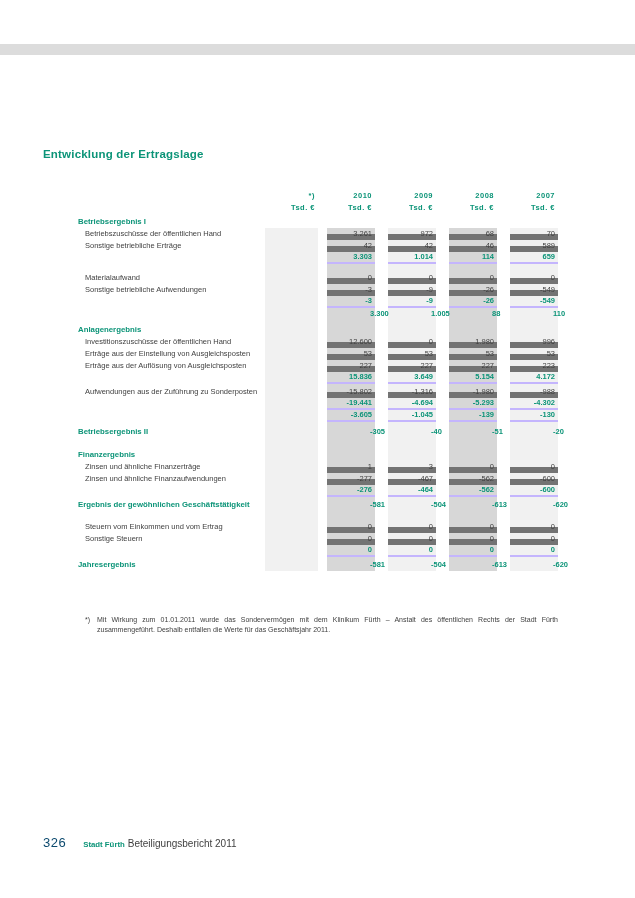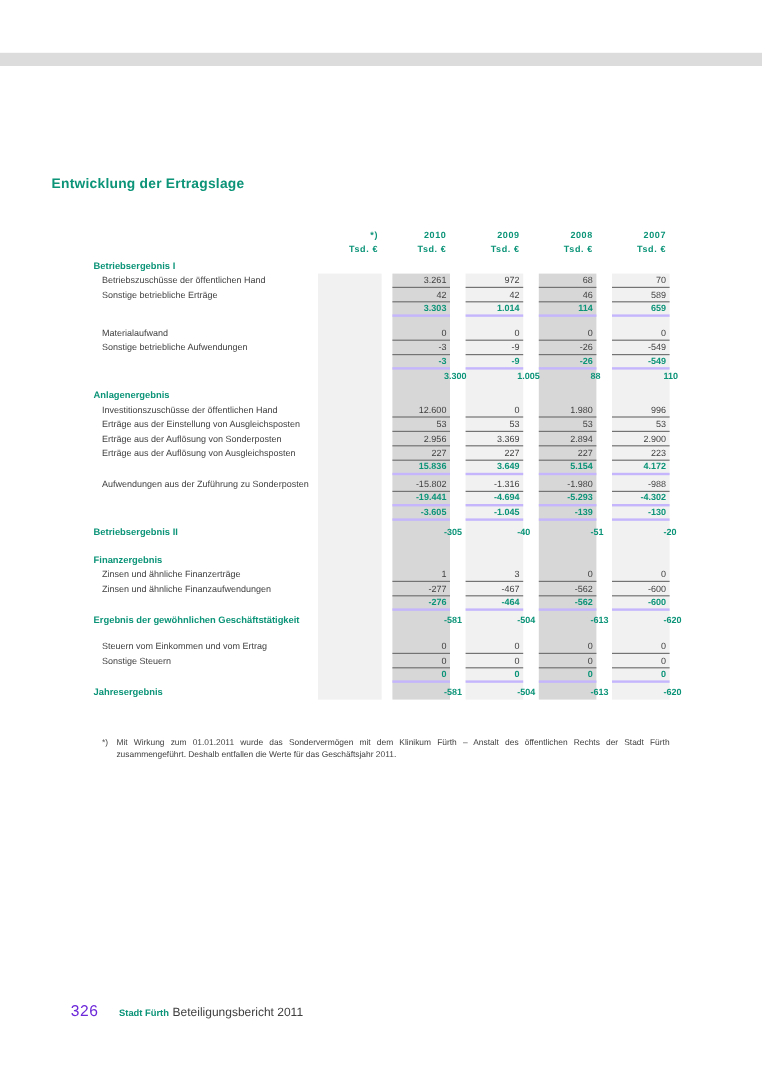--- a/index.html
+++ b/index.html
@@ -17,29 +17,29 @@
   .hcell.first{margin-left:9px;}
   #tbody{position:relative;margin-top:2px;}
   .stripe{position:absolute;top:12px;bottom:0;z-index:0;}
   .row{display:flex;height:12px;line-height:12px;position:relative;z-index:1;align-items:flex-start;}
   .row .lbl{flex:1;font-size:7.5px;padding-left:7px;white-space:nowrap;overflow:visible;}
   .row.group .lbl,.row.grouprow .lbl{padding-left:0;font-weight:bold;color:#0c9478;font-size:7.8px;}
   .cell{width:48px;margin-left:13px;text-align:right;font-size:7.5px;padding-right:3px;
         box-sizing:border-box;height:12px;line-height:11px;}
   .cell.star{width:53px;margin-left:0;}
   .cell.first{margin-left:9px;}
-  .row.item .cell.val{border-bottom:1px solid #737373;}
+  .row.item .cell.val{border-bottom:6px solid #737373;}
   .row.subtotal .cell.val{border-bottom:2px solid #c4b5fd;font-weight:bold;color:#0c9478;line-height:10px;}
   .row.total .cell.val,.row.grouprow .cell.val{font-weight:bold;color:#0c9478;padding-left:43px;}
   .spacer{position:relative;z-index:1;}
   #footnote{left:85px;top:615px;width:473px;display:flex;font-size:7px;line-height:9.5px;}
   #footnote .marker{width:12px;flex:none;}
   #footnote .fn-text{flex:1;text-align:justify;}
   #footer{left:43px;top:835px;display:flex;align-items:baseline;}
-  #footer .pagenum{font-size:13px;color:#6d28d9;letter-spacing:0.5px;margin-left:16px;}
+  #footer .pagenum{font-size:13px;color:#0c4a6e;letter-spacing:0.5px;}
   #footer .brand{font-size:7.8px;font-weight:bold;color:#0c9478;margin-left:17px;}
   #footer .report{font-size:10px;color:#3f3f3f;margin-left:3px;}
 </style>
 </head>
 <body>
 
 <div id="top-bar" class="abs"></div>
 
 <div id="title" class="abs">Entwicklung der Ertragslage</div>
 
@@ -152,28 +152,20 @@
       </div>
       <div class="row item">
         <span class="lbl">Erträge aus der Einstellung von Ausgleichsposten</span>
         <span class="cell star"></span>
         <span class="cell val first">53</span>
         <span class="cell val">53</span>
         <span class="cell val">53</span>
         <span class="cell val">53</span>
       </div>
       <div class="row item">
-        <span class="lbl">Erträge aus der Auflösung von Sonderposten</span>
-        <span class="cell star"></span>
-        <span class="cell val first">2.956</span>
-        <span class="cell val">3.369</span>
-        <span class="cell val">2.894</span>
-        <span class="cell val">2.900</span>
-      </div>
-      <div class="row item">
         <span class="lbl">Erträge aus der Auflösung von Ausgleichsposten</span>
         <span class="cell star"></span>
         <span class="cell val first">227</span>
         <span class="cell val">227</span>
         <span class="cell val">227</span>
         <span class="cell val">223</span>
       </div>
       <div class="row subtotal">
         <span class="lbl"></span>
         <span class="cell star"></span>

